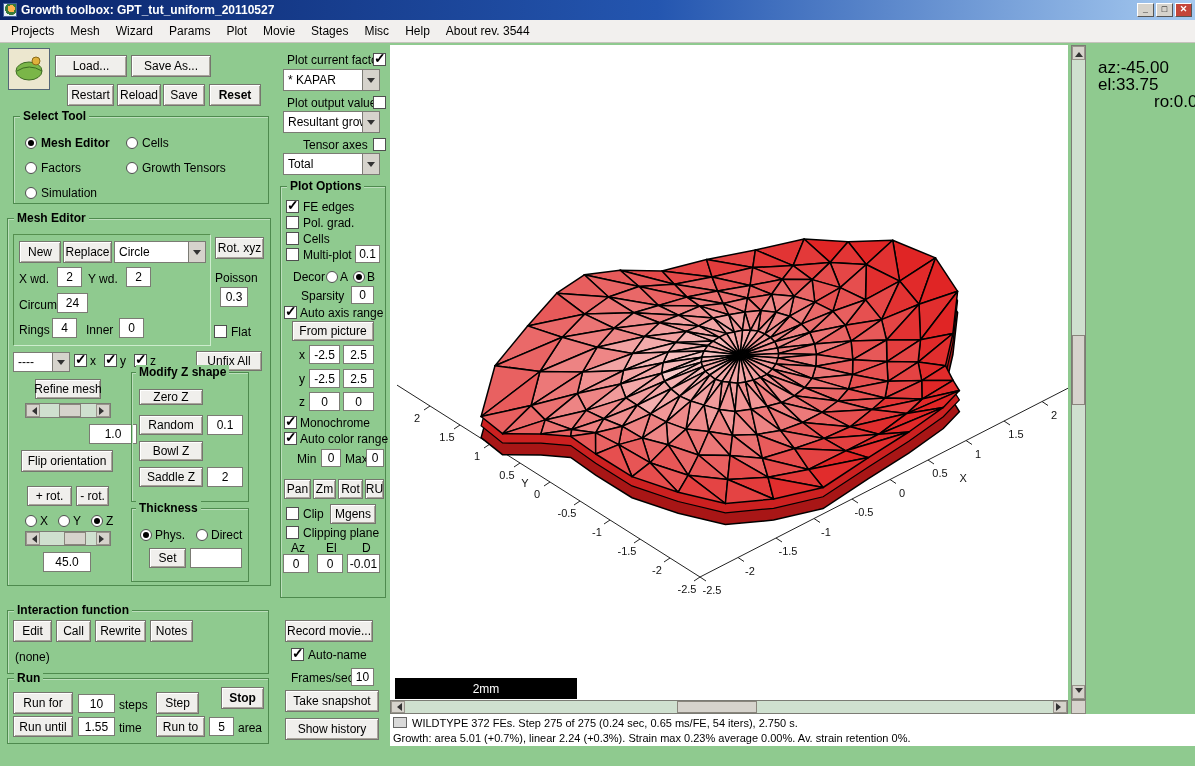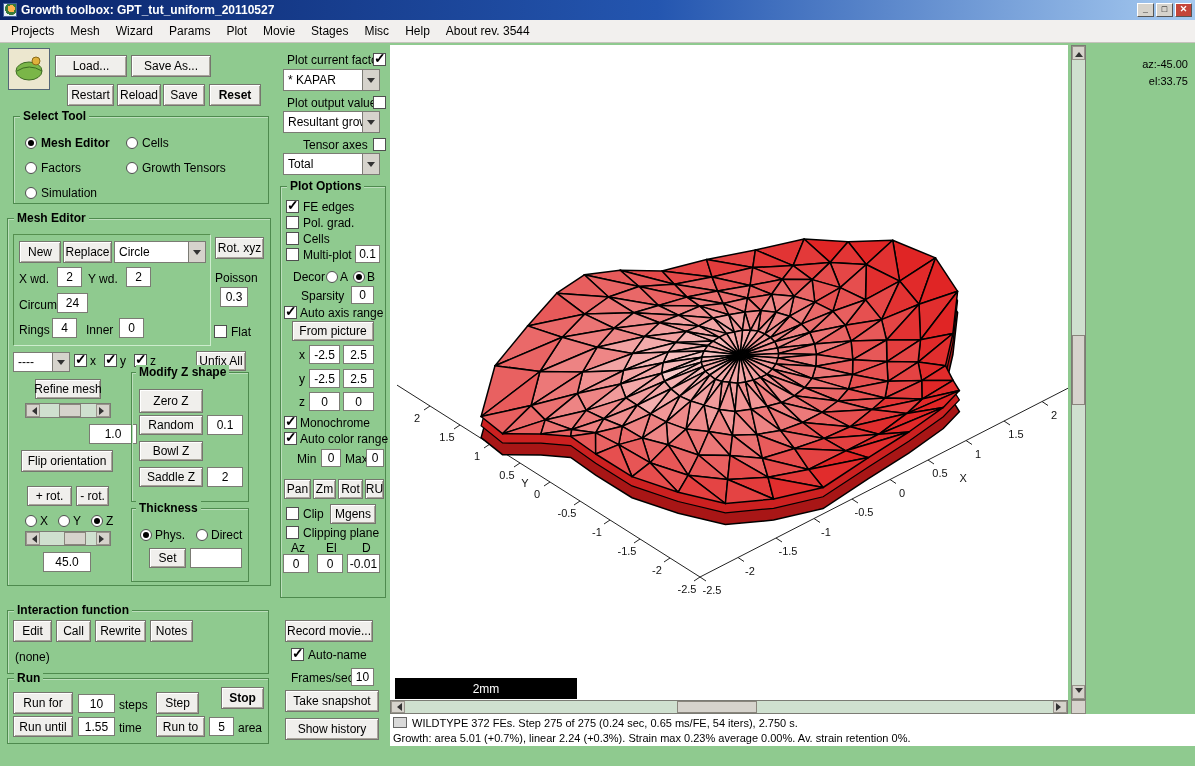--- a/index.html
+++ b/index.html
@@ -46,21 +46,21 @@
 .slider.v{flex-direction:column}
 .slbtn{background:#d6d3cc;display:flex;align-items:center;justify-content:center;border:1px solid #99958c;flex:0 0 auto}
 .sltrack{flex:1;position:relative}
 .slthumb{position:absolute;background:#d6d3cc;border:1px solid #89857c}
 .bold{font-weight:bold}
 
 .plot{position:absolute;left:390px;top:45px;width:678px;height:655px;background:#fff}
 .ptitle{position:absolute;left:8px;top:8px;font-size:21px;font-weight:bold;white-space:nowrap}
 .scalebar{position:absolute;left:5px;top:633px;width:182px;height:21px;background:#000;color:#fff;
   display:flex;align-items:center;justify-content:center;font-size:12px}
-.camtext{position:absolute;font-size:11px;width:90px;text-align:right;white-space:nowrap}
+.camtext{position:absolute;font-size:17px;width:90px;white-space:nowrap}
 .status{position:absolute;left:390px;top:714px;width:805px;height:32px;background:#fff;font-size:11px}
 .swatch{position:absolute;left:3px;top:3px;width:14px;height:11px;background:#d9d9d9;border:1px solid #666}
 .stline{position:absolute;white-space:nowrap}
 </style>
 </head>
 <body>
 
 <div class="win">
 
   <div class="titlebar">
@@ -144,39 +144,39 @@
     <span class="ddbtn">
         <span class="tri-d"></span>
       </span>
   </div>
   <span class="cb" style="left:74px;top:354px" data-checked="true"></span>
   <span class="lbl" style="left:90px;top:354px">x</span>
   <span class="cb" style="left:104px;top:354px" data-checked="true"></span>
   <span class="lbl" style="left:120px;top:354px">y</span>
   <span class="cb" style="left:134px;top:354px" data-checked="true"></span>
   <span class="lbl" style="left:150px;top:354px">z</span>
-  <div class="btn" style="left:196px;top:351px;width:50px;height:20px">Unfix All</div>
+  <div class="btn" style="left:196px;top:351px;width:66px;height:20px">Unfix All</div>
   <div class="btn" style="left:35px;top:379px;width:66px;height:20px">Refine mesh</div>
   <div class="slider" style="left:25px;top:403px;width:86px;height:15px">
     <span class="slbtn" style="width:14px">
         <span class="tri-l"></span>
       </span>
     <span class="sltrack">
         <span class="slthumb" style="left:34%;top:0;height:100%;width:22px"></span>
       </span>
     <span class="slbtn" style="width:14px">
         <span class="tri-r"></span>
       </span>
   </div>
   <input class="edit" style="left: 43px; top: 424px; width: 48px; height: 20px; margin-left: 46px;" value="1.0">
   <div class="btn" style="left:21px;top:450px;width:92px;height:22px">Flip orientation</div>
 
   <div class="group" style="left:131px;top:372px;width:118px;height:130px"></div>
   <span class="gt" style="left:136px;top:365px">Modify Z shape</span>
-  <div class="btn" style="left:139px;top:389px;width:64px;height:24px">Zero Z</div>
+  <div class="btn" style="left:139px;top:389px;width:64px;height:16px">Zero Z</div>
   <div class="btn" style="left:139px;top:415px;width:64px;height:20px">Random</div>
   <input class="edit" style="left: 207px; top: 415px; width: 36px; height: 20px;" value="0.1">
   <div class="btn" style="left:139px;top:441px;width:64px;height:20px">Bowl Z</div>
   <div class="btn" style="left:139px;top:467px;width:64px;height:20px">Saddle Z</div>
   <input class="edit" style="left: 207px; top: 467px; width: 36px; height: 20px;" value="2">
 
   <div class="btn" style="left:27px;top:486px;width:45px;height:20px">+ rot.</div>
   <div class="btn" style="left:76px;top:486px;width:33px;height:20px">- rot.</div>
   <span class="rb" style="left:25px;top:515px" data-checked="false"></span>
   <span class="lbl" style="left:40px;top:514px">X</span>

